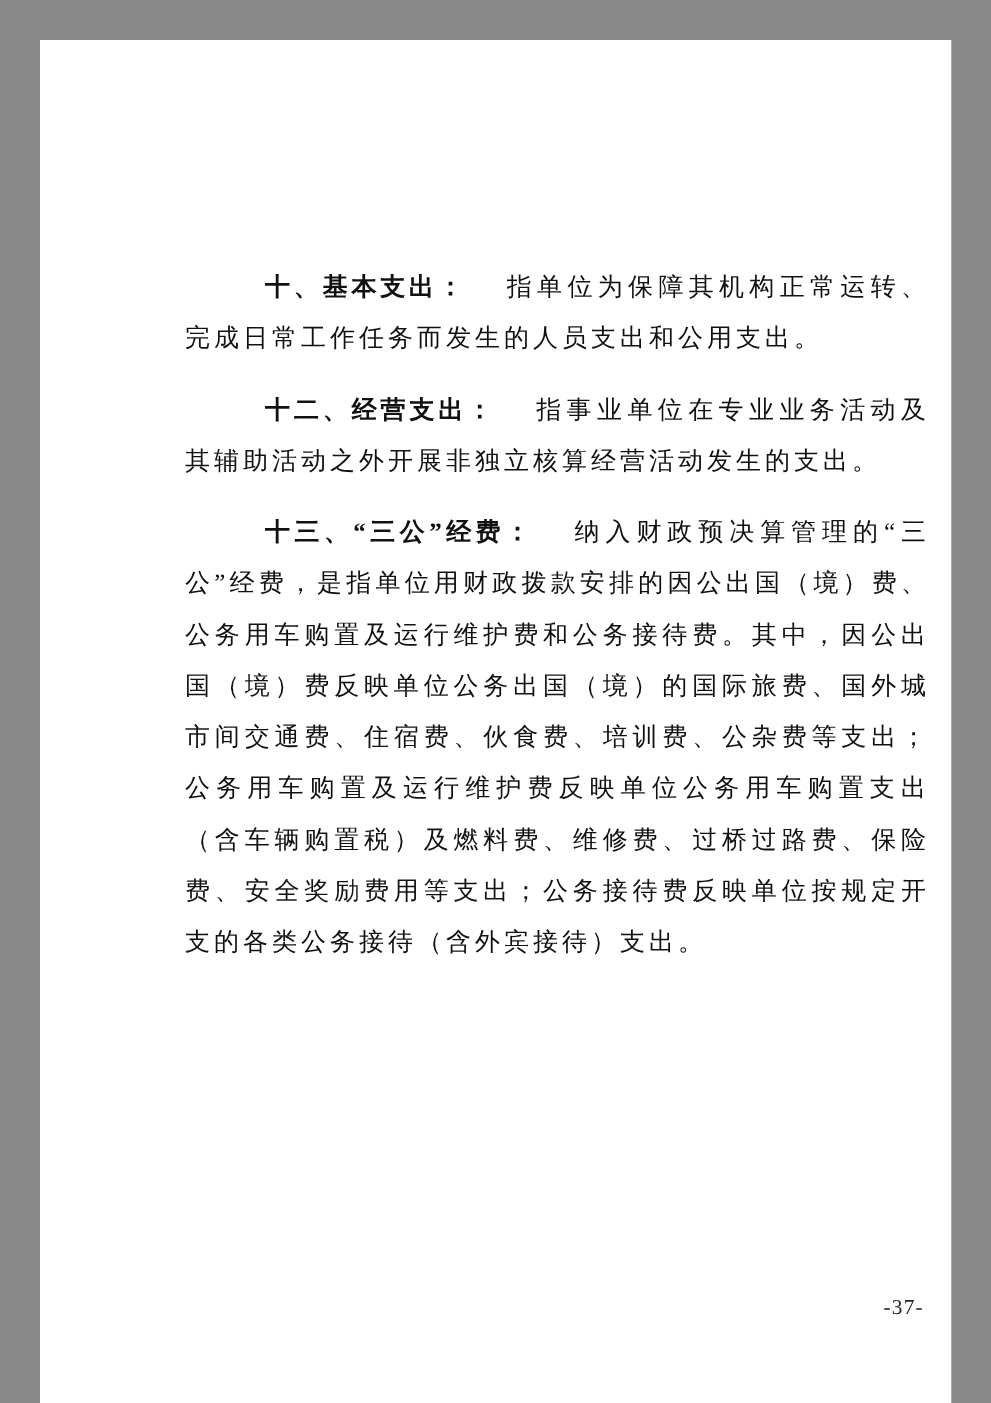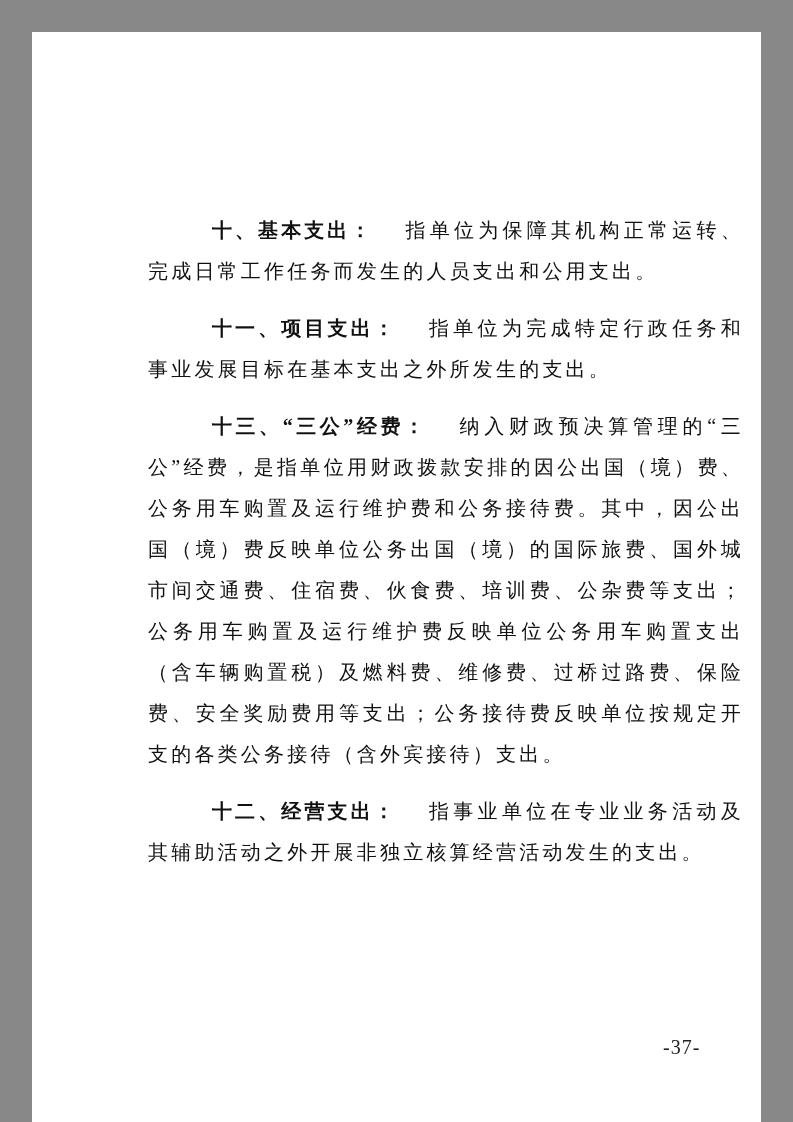--- a/index.html
+++ b/index.html
@@ -30,29 +30,29 @@
   }
   .content p .hd {
     font-weight: bold;
     letter-spacing: 2px;
   }
   .page-number {
     position: absolute;
     top: 988px;
     left: 615px;
     width: 120px;
-    font-size: 20px;
+    text-align: center;
+    font-size: 17px;
     letter-spacing: 1px;
     color: #222222;
   }
 </style>
 </head>
 <body>
 
 <div class="page">
   <div class="content">
     <p><span class="hd">十、基本支出：</span><span>指单位为保障其机构正常运转、完成日常工作任务而发生的人员支出和公用支出。</span></p>
-    <p><span class="hd">十一、项目支出：</span><span>指单位为完成特定行政任务和事业发展目标在基本支出之外所发生的支出。</span></p>
+    <p><span class="hd">十二、经营支出：</span><span>指事业单位在专业业务活动及其辅助活动之外开展非独立核算经营活动发生的支出。</span></p>
     <p><span class="hd">十三、“三公”经费：</span><span>纳入财政预决算管理的“三公”经费，是指单位用财政拨款安排的因公出国（境）费、公务用车购置及运行维护费和公务接待费。其中，因公出国（境）费反映单位公务出国（境）的国际旅费、国外城市间交通费、住宿费、伙食费、培训费、公杂费等支出；公务用车购置及运行维护费反映单位公务用车购置支出（含车辆购置税）及燃料费、维修费、过桥过路费、保险费、安全奖励费用等支出；公务接待费反映单位按规定开支的各类公务接待（含外宾接待）支出。</span></p>
-    <p><span class="hd">十二、经营支出：</span><span>指事业单位在专业业务活动及其辅助活动之外开展非独立核算经营活动发生的支出。</span></p>
   </div>
   <div class="page-number">-37-</div>
 </div>
 
 </body></html>

